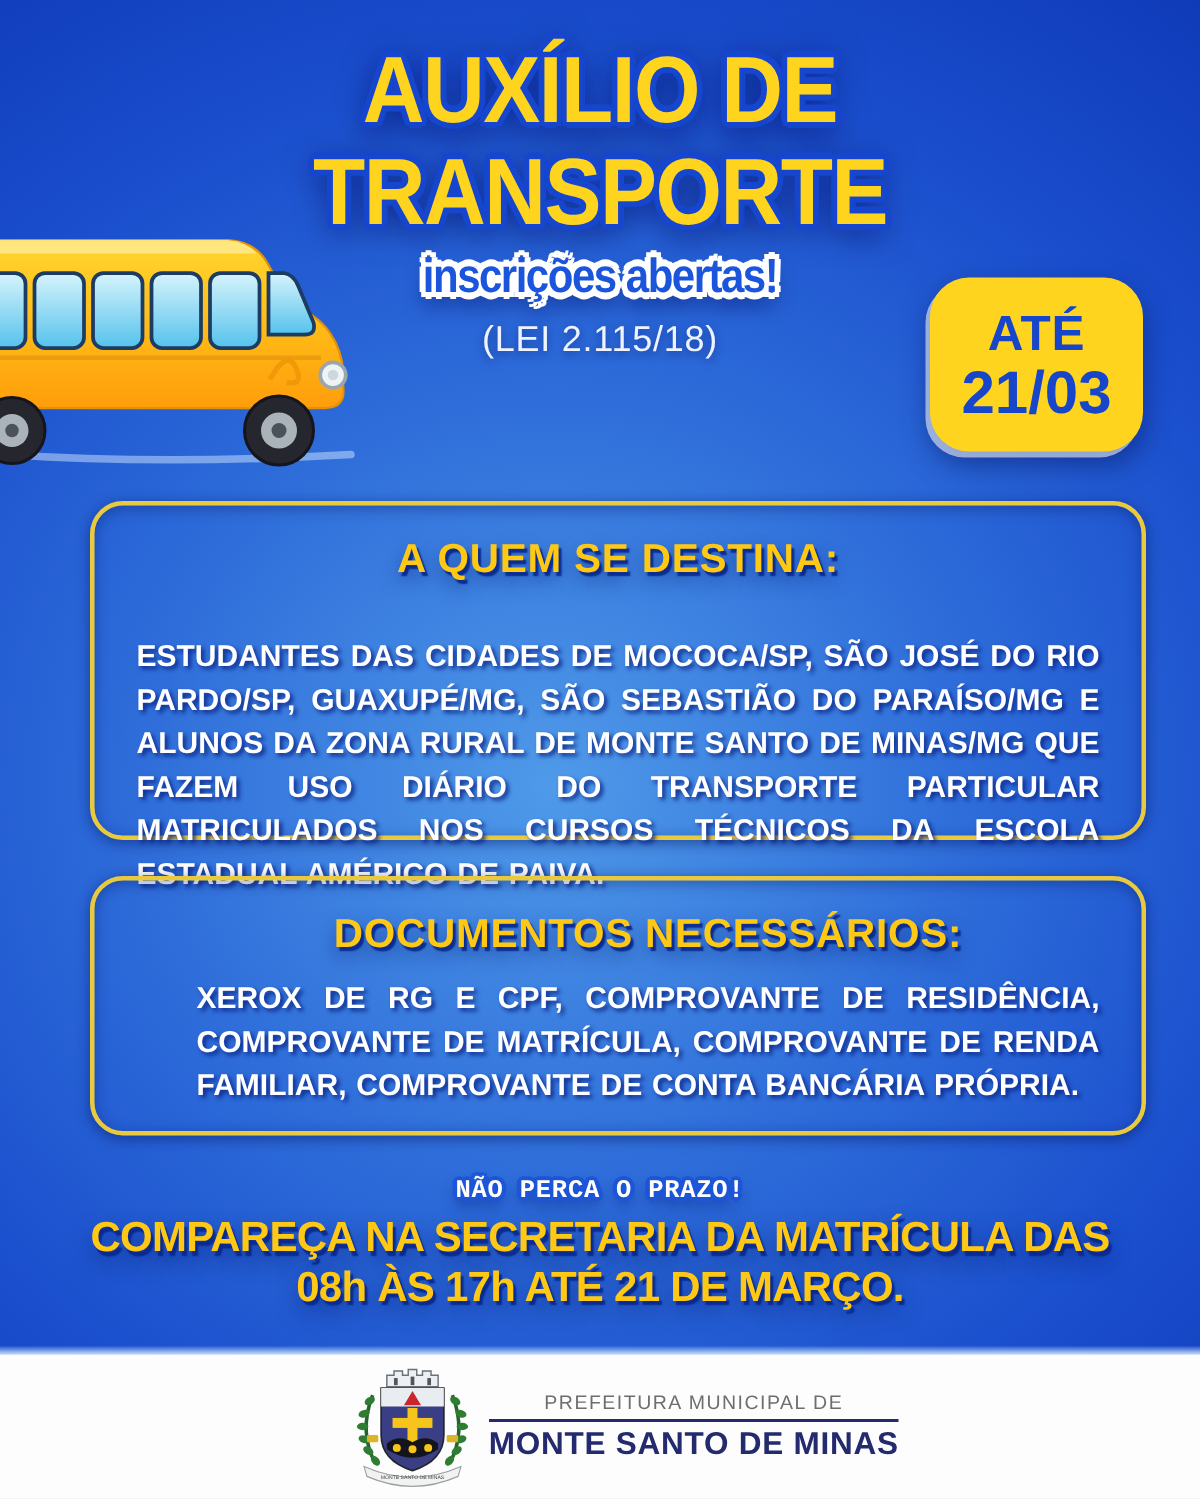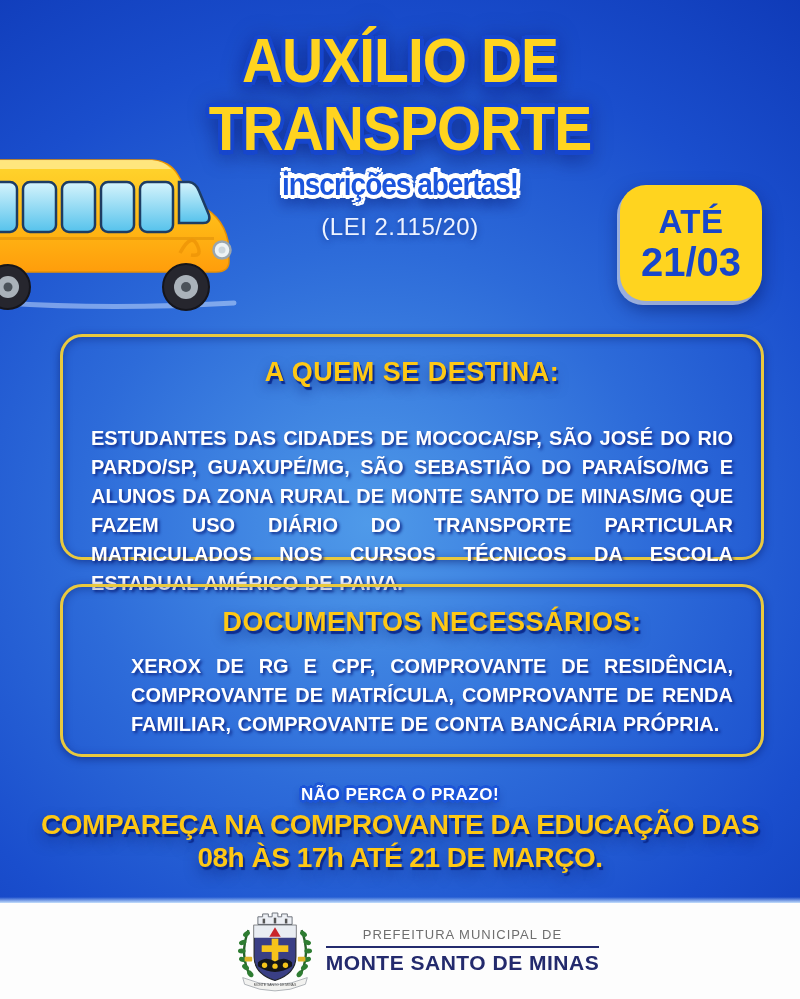--- a/index.html
+++ b/index.html
@@ -56,21 +56,21 @@
     text-align:justify;word-spacing:1px;
     text-shadow:2px 2px 3px rgba(10,33,130,.9);}
   .box2 .box-body{margin-top:14px;}
 
   
   .urgency{position:absolute;top:785px;left:0;width:800px;text-align:center;
     font-size:17px;font-weight:bold;color:#ffffff;letter-spacing:.5px;
     text-shadow:
       -2px -2px 0 #1c55d8, 2px -2px 0 #1c55d8, -2px 2px 0 #1c55d8, 2px 2px 0 #1c55d8,
       -3px 0 0 #1c55d8, 3px 0 0 #1c55d8, 0 -3px 0 #1c55d8, 0 3px 0 #1c55d8,
-      0 5px 9px rgba(6,22,100,.7);}
+      0 5px 9px rgba(6,22,100,.7); font-family: Liberation Mono, monospace;}
   .cta{position:absolute;top:808px;left:0;width:800px;text-align:center;
     font-size:28px;line-height:33px;font-weight:bold;letter-spacing:-.5px;color:#fec815;
     text-shadow:2px 3px 1px rgba(9,40,140,.95), 0 7px 14px rgba(5,20,100,.5);}
 
   
   .footer{position:absolute;left:0;top:903px;width:800px;height:96px;background:#fdfdfd;
     display:flex;align-items:center;justify-content:center;gap:13px;padding-left:36px;}
   .org{display:flex;flex-direction:column;align-items:center;}
   .org-label{font-size:13px;letter-spacing:1px;color:#6e6e6e;margin-bottom:4px;}
   .org-divider{width:100%;border-top:2px solid #232a6d;}
@@ -125,40 +125,40 @@
       <circle cx="204" cy="134" r="12" fill="#aab2ba"></circle>
       <circle cx="204" cy="134" r="5" fill="#4b525a"></circle>
     </g>
   </svg>
 
   <div class="title">
     <div class="title-line">AUXÍLIO DE</div>
     <div class="title-line">TRANSPORTE</div>
   </div>
   <div class="subtitle">inscrições abertas!</div>
-  <div class="law">(LEI 2.115/20)</div>
+  <div class="law">(LEI 2.115/18)</div>
 
   <div class="badge">
     <div class="badge-l1">ATÉ</div>
     <div class="badge-l2">21/03</div>
   </div>
 
   <div class="box box1">
     <div class="box-heading">A QUEM SE DESTINA:</div>
     <p class="box-body">ESTUDANTES DAS CIDADES DE MOCOCA/SP, SÃO JOSÉ DO RIO PARDO/SP, GUAXUPÉ/MG, SÃO SEBASTIÃO DO PARAÍSO/MG E ALUNOS DA ZONA RURAL DE MONTE SANTO DE MINAS/MG QUE FAZEM USO DIÁRIO DO TRANSPORTE PARTICULAR MATRICULADOS NOS CURSOS TÉCNICOS DA ESCOLA ESTADUAL AMÉRICO DE PAIVA.</p>
   </div>
 
   <div class="box box2">
     <div class="box-heading">DOCUMENTOS NECESSÁRIOS:</div>
     <p class="box-body">XEROX DE RG E CPF, COMPROVANTE DE RESIDÊNCIA, COMPROVANTE DE MATRÍCULA, COMPROVANTE DE RENDA FAMILIAR, COMPROVANTE DE CONTA BANCÁRIA PRÓPRIA.</p>
   </div>
 
   <div class="urgency">NÃO PERCA O PRAZO!</div>
   <div class="cta">
-    <div>COMPAREÇA NA COMPROVANTE DA EDUCAÇÃO DAS</div>
+    <div>COMPAREÇA NA SECRETARIA DA MATRÍCULA DAS</div>
     <div>08h ÀS 17h ATÉ 21 DE MARÇO.</div>
   </div>
 
   <div class="blue-fade"></div>
 
   <div class="footer">
     <svg width="76" height="84" viewBox="0 0 80 88">
       <g fill="#2e7d32">
         <path d="M12 22 Q2 48 14 70" stroke="#27642a" stroke-width="2.5" fill="none"></path>
         <ellipse cx="10" cy="26" rx="4" ry="2.6" transform="rotate(-35 10 26)"></ellipse>

